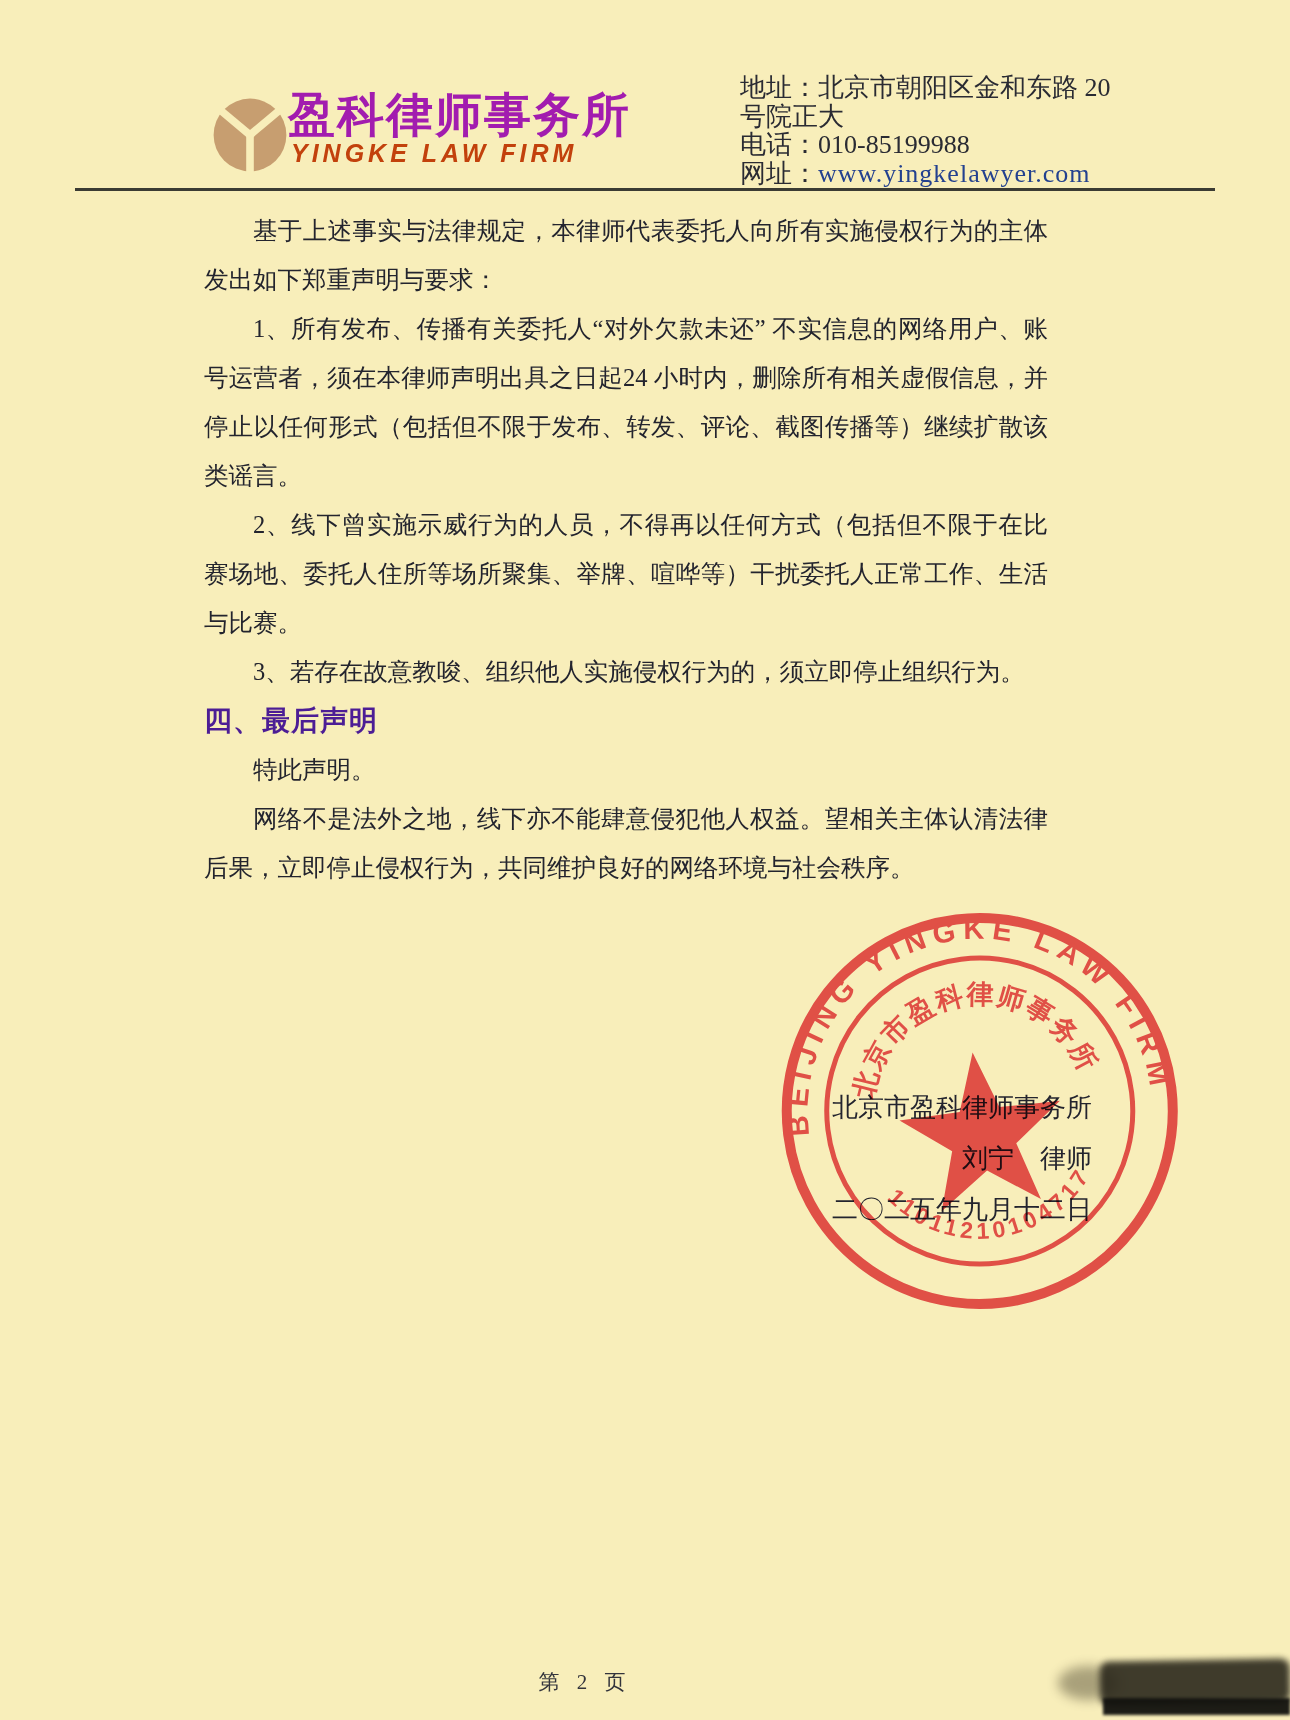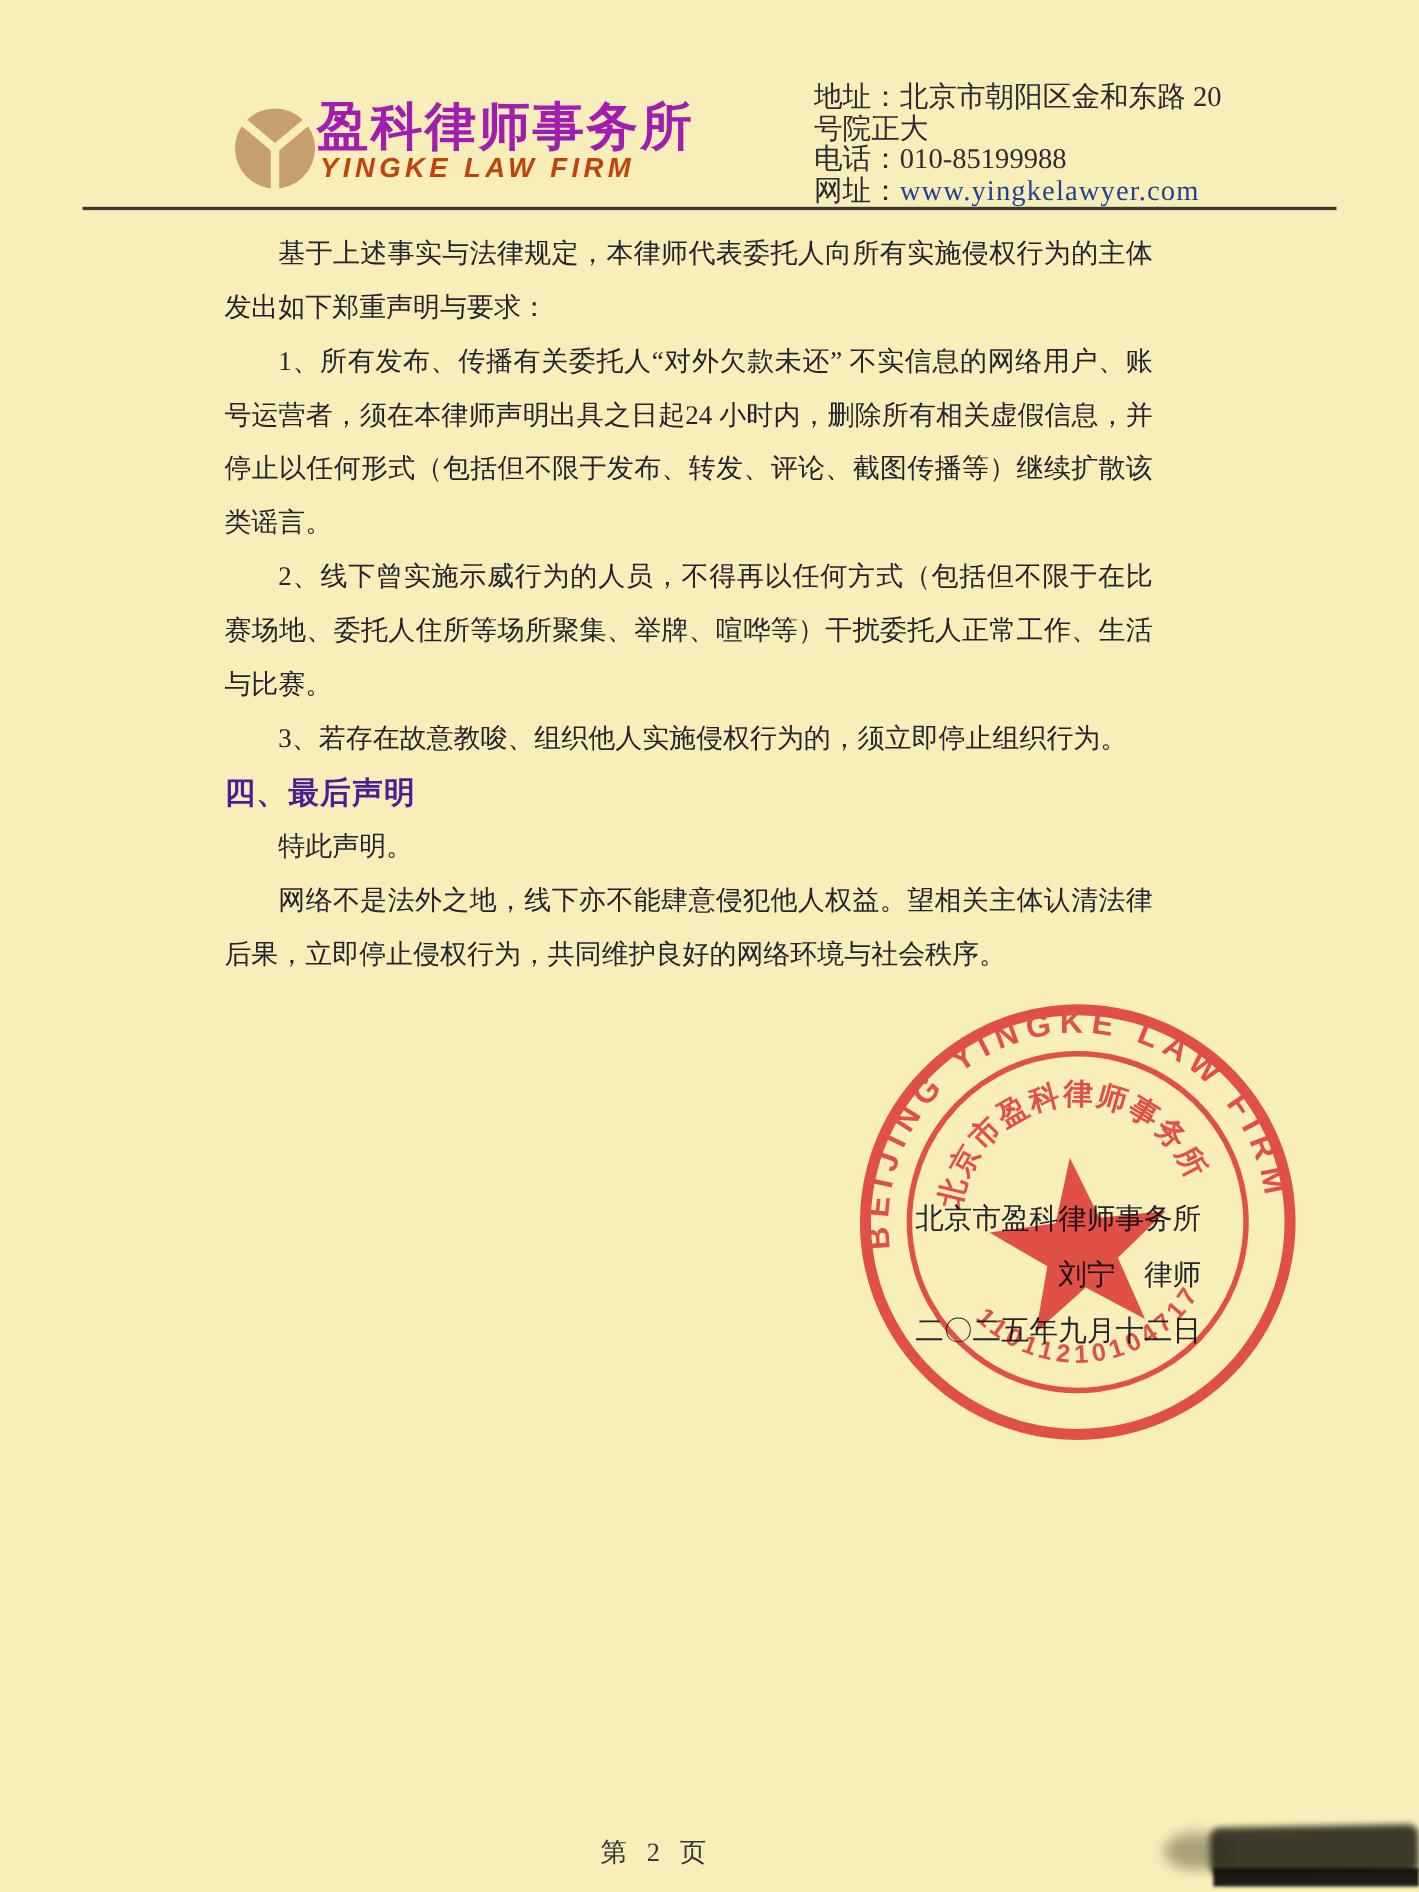--- a/index.html
+++ b/index.html
@@ -49,22 +49,22 @@
   }
   
   .stamp{
     position:absolute;left:770px;top:893px;width:420px;height:440px;
     transform:rotate(-7deg);
     opacity:.88;mix-blend-mode:multiply;
     z-index:3;pointer-events:none;
   }
   
   .footer{
-    position:absolute;left:12px;top:1668px;width:1170px;
-    text-align:center;font-size:24px;color:#33343c;letter-spacing:6px;font-family:Liberation Serif, serif;
+    position:absolute;left:0;top:1668px;width:1170px;
+    text-align:center;font-size:21px;color:#33343c;letter-spacing:6px;font-family:Liberation Serif, serif;
   }
   
   .wm1{position:absolute;left:1100px;top:1660px;width:190px;height:44px;
     background:#2b281c;border-radius:9px;filter:blur(3px);opacity:.9;transform:rotate(-1deg);}
   .wm2{position:absolute;left:1103px;top:1698px;width:187px;height:17px;
     background:#12120e;filter:blur(1.5px);opacity:.95;}
   .wm3{position:absolute;left:1058px;top:1666px;width:60px;height:34px;
     background:#4a442e;filter:blur(6px);opacity:.45;border-radius:50%;}
 </style>
 </head>

